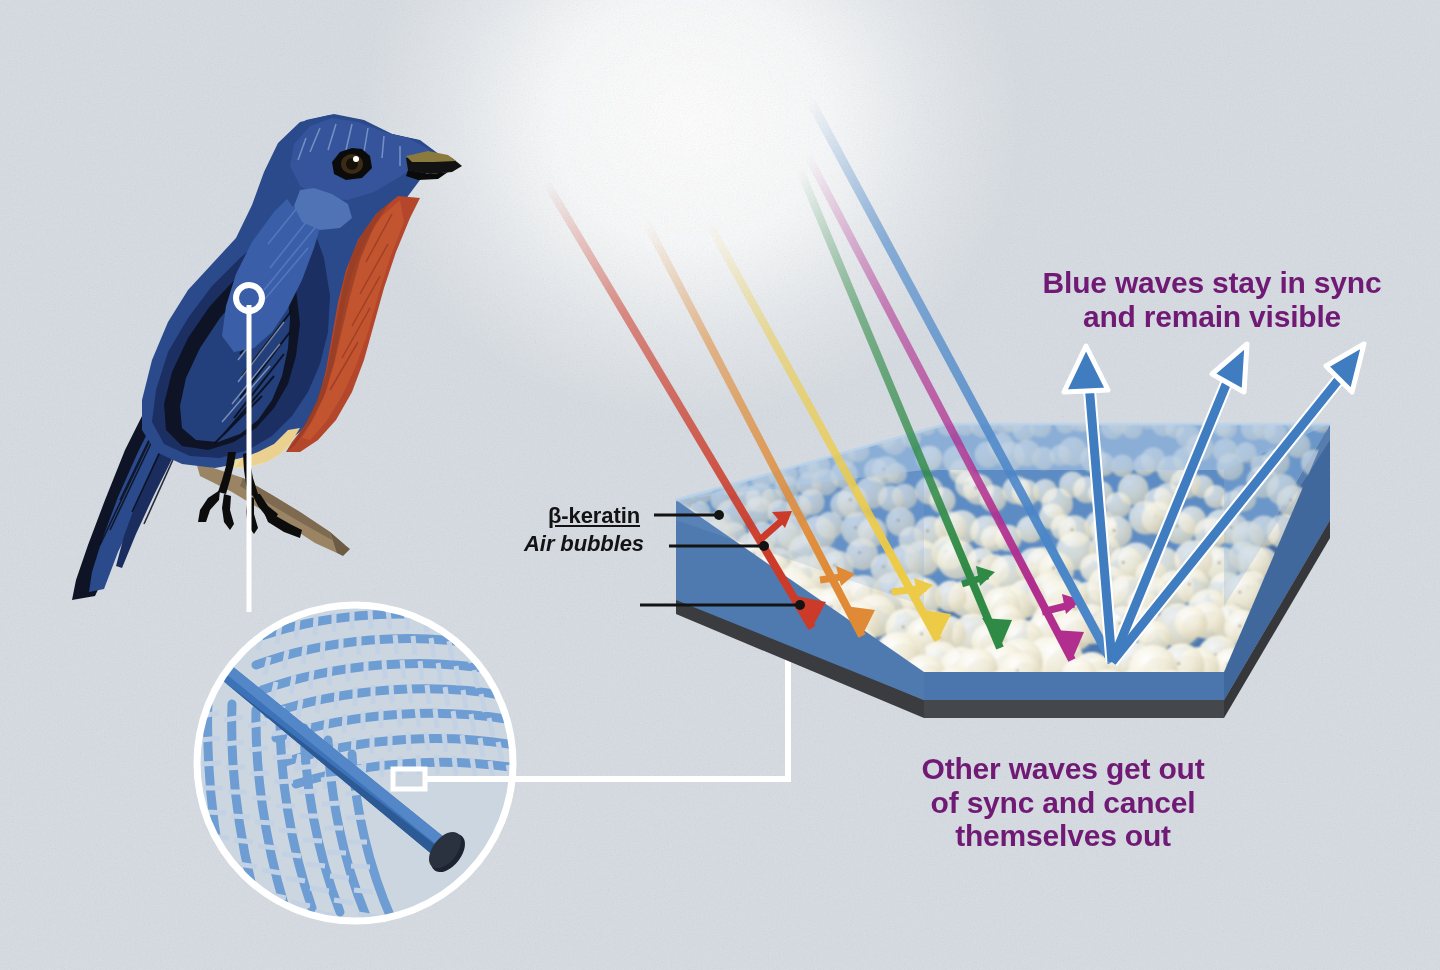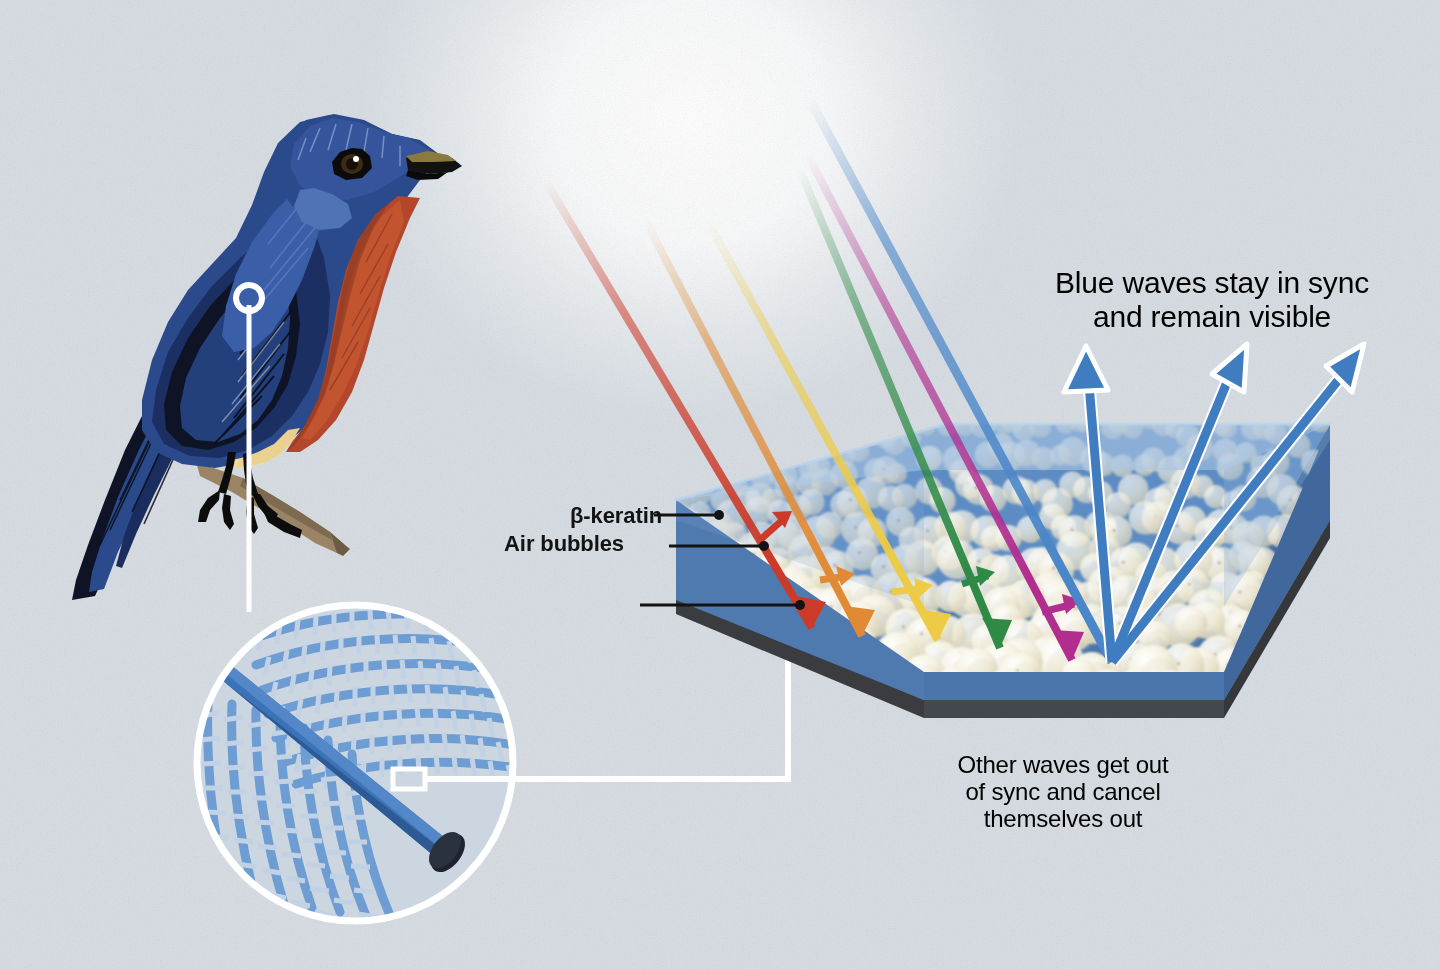--- a/index.html
+++ b/index.html
@@ -5,39 +5,39 @@
   html,body{margin:0;padding:0;}
   body{
     width:1440px;height:970px;overflow:hidden;
     font-family:"Liberation Sans",sans-serif;
     background:#d6dce2;
   }
   #stage{position:relative;width:1440px;height:970px;overflow:hidden;}
   #stage svg.layer{position:absolute;left:0;top:0;width:1440px;height:970px;}
   .txt{position:absolute;}
   .headline{
-    font-weight:normal;
-    color:#000000;
+    font-weight:bold;
+    color:#701a75;
     line-height:1.12;
     text-align:center;
     letter-spacing:-0.2px;
   }
   #blue-caption{left:1012px;top:266px;width:400px;font-size:30px;}
-  #other-caption{left:868px;top:752px;width:390px;font-size:24px;}
+  #other-caption{left:868px;top:752px;width:390px;font-size:30px;}
   .lbl{
     position:absolute;
     font-size:22px;
     font-weight:bold;
     color:#131313;
     white-space:nowrap;
     text-align:right;
     letter-spacing:-0.1px;
   }
-  #lbl-keratin{left:402px;top:503px;width:260px;}
-  #lbl-bubbles{left:364px;top:531px;width:260px;}
+  #lbl-keratin{left:380px;top:503px;width:260px;text-decoration:underline;}
+  #lbl-bubbles{left:384px;top:531px;width:260px;font-style:italic;}
   #lbl-melanin{left:380px;top:593px;width:260px;}
 </style>
 </head>
 <body>
 
 <div id="stage">
 
   <svg class="layer" viewBox="0 0 1440 970">
     <defs>
       <radialGradient id="glow" cx="50%" cy="50%" r="50%">

